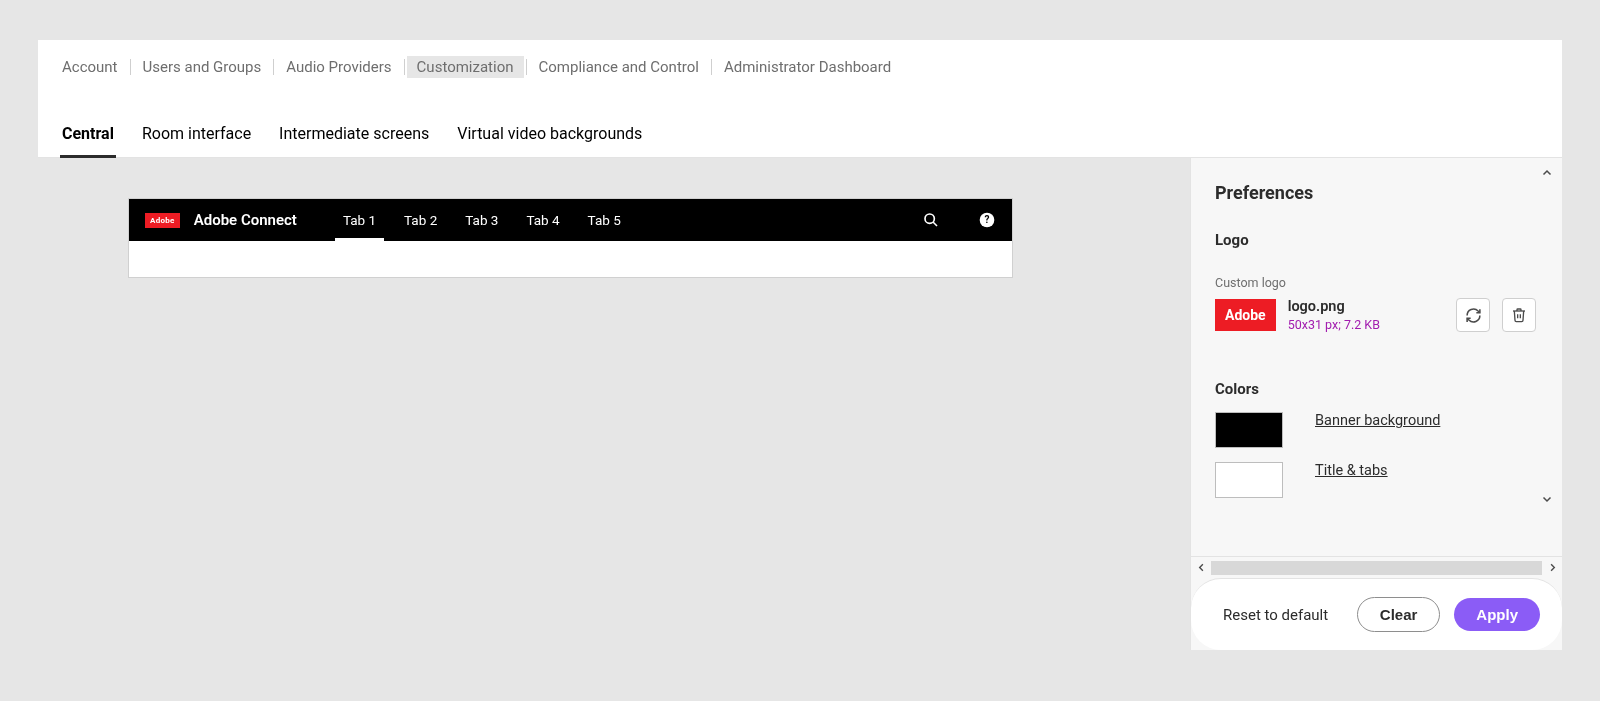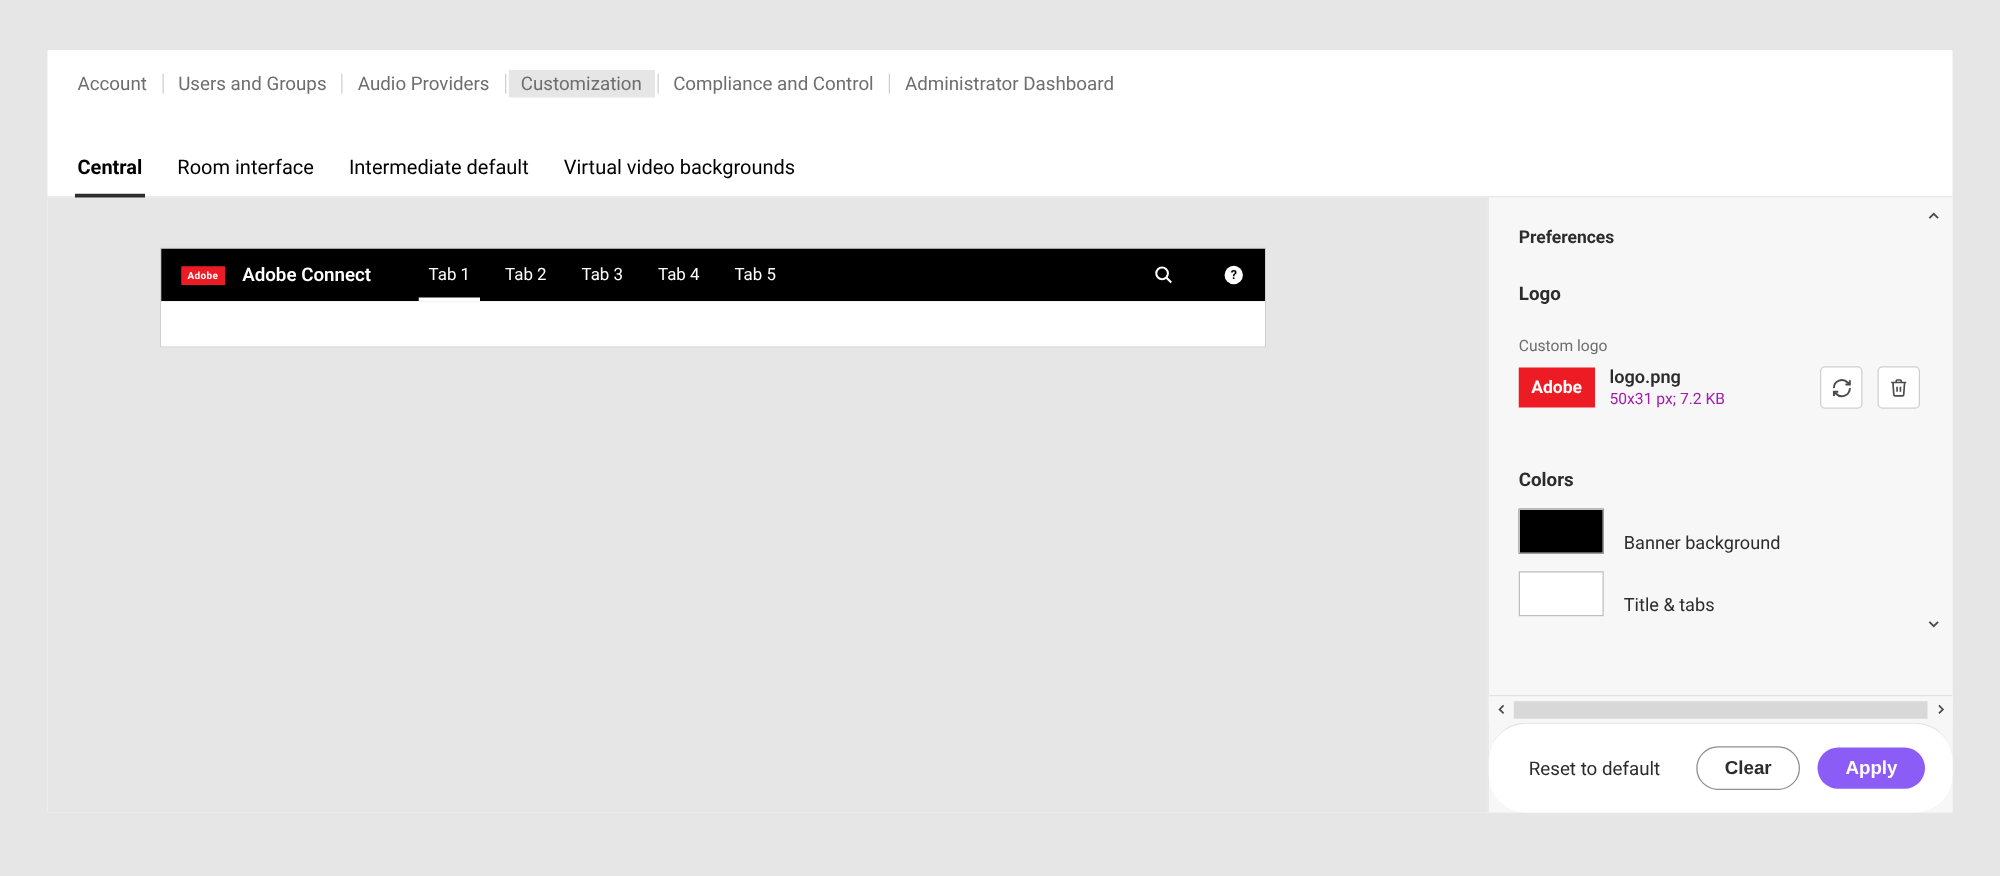--- a/index.html
+++ b/index.html
@@ -161,21 +161,21 @@
     }
     .prefs-collapse {
       position: absolute;
       top: 6px; right: 6px;
       width: 18px; height: 18px;
       display: flex; align-items: center; justify-content: center;
       cursor: pointer;
       color: #4b4b4b;
     }
     .prefs-title {
-      font-size: 14px;
+      font-size: 18px;
       font-weight: 700;
       margin-bottom: 28px;
     }
     .prefs-section-label {
       font-size: 15px;
       font-weight: 700;
       margin-bottom: 10px;
     }
     .prefs-sublabel {
       font-size: 12.5px;
@@ -205,23 +205,24 @@
       border: 1px solid #cfcfcf;
       border-radius: 4px;
       background: #fff;
       display: flex; align-items: center; justify-content: center;
       cursor: pointer;
       color: #4b4b4b;
     }
     .colors-section { margin-top: 48px; }
     .color-row {
       display: flex;
-      align-items: flex-end;
-      gap: 16px;
+      align-items: flex-start;
+      gap: 32px;
       margin-top: 14px;
+      text-decoration: underline;
     }
     .color-swatch {
       width: 68px; height: 36px;
       border: 1px solid #bdbdbd;
       cursor: pointer;
     }
     .swatch-black { background: #000; }
     .swatch-white { background: #fff; }
     .color-label { font-size: 14.5px; }
 
@@ -302,21 +303,21 @@
       <span class="top-nav-item active">Customization</span>
       <span class="top-nav-divider"></span>
       <span class="top-nav-item">Compliance and Control</span>
       <span class="top-nav-divider"></span>
       <span class="top-nav-item">Administrator Dashboard</span>
     </div>
 
     <div class="sub-tabs">
       <div class="sub-tab active">Central</div>
       <div class="sub-tab">Room interface</div>
-      <div class="sub-tab">Intermediate default</div>
+      <div class="sub-tab">Intermediate screens</div>
       <div class="sub-tab">Virtual video backgrounds</div>
     </div>
 
     <div class="body-area">
 
       <div class="preview-area">
 
         <div class="preview-frame">
           <div class="preview-banner">
             <span class="preview-logo">Adobe</span>

